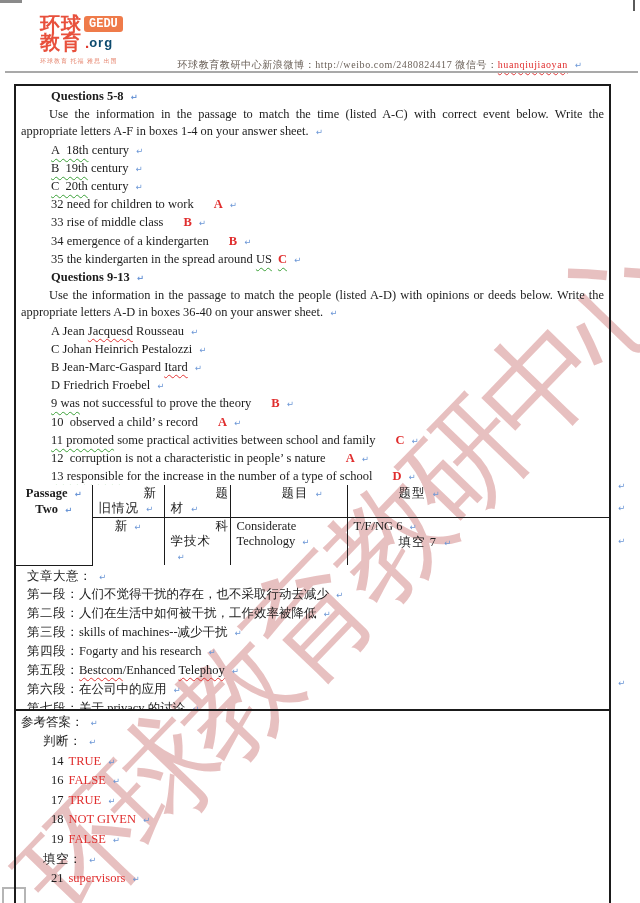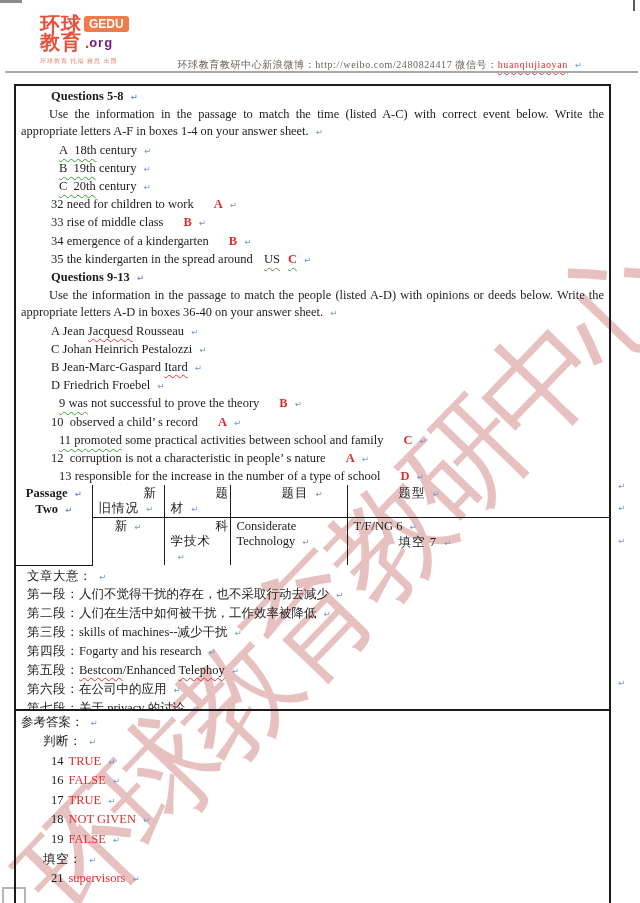--- a/index.html
+++ b/index.html
@@ -6,46 +6,46 @@
   .page{position:relative;width:640px;height:903px;background:#ffffff;overflow:hidden;
         font-family:"Liberation Serif","DejaVu Serif",serif;color:#1c1c1c;}
   
   .artifact-tl{position:absolute;left:0;top:0;width:22px;height:3px;background:#8a8a8a;}
   .artifact-tr{position:absolute;left:633px;top:0;width:2px;height:11px;background:#5a5a5a;}
   .logo{position:absolute;left:40px;top:15px;line-height:1;}
   .logo .row{display:flex;align-items:center;height:18px;}
   .logo .cn{color:#e8503c;font-weight:bold;font-size:20px;letter-spacing:1px;
             font-family:"Liberation Sans","DejaVu Sans",sans-serif;}
   .logo .badge{background:#ef7b4a;color:#ffffff;font-weight:bold;font-size:12px;
-               font-family:Liberation Sans, sans-serif;
+               font-family:Liberation Mono, monospace;
                border-radius:3px;padding:2px 5px;margin-left:2px;}
   .logo .dot{color:#e0392e;font-weight:bold;font-size:15px;margin-left:3px;
              font-family:"Liberation Sans","DejaVu Sans",sans-serif;}
-  .logo .org{color:#701a75;font-size:13px;font-weight:bold;letter-spacing:1px;
+  .logo .org{color:#0c4a6e;font-size:13px;font-weight:bold;letter-spacing:1px;
              font-family:"Liberation Sans","DejaVu Sans",sans-serif;}
   .logo .tagline{margin-top:7px;font-size:6px;color:#e06a4e;opacity:.85;letter-spacing:1px;white-space:nowrap;}
   .header-line{position:absolute;left:150px;top:58px;width:460px;text-align:center;
                font-size:10px;color:#6a6058;letter-spacing:.6px;white-space:nowrap;}
   .header-rule{position:absolute;left:5px;top:71px;width:633px;height:2px;background:#a9a9a9;}
   
   .watermark{position:absolute;left:-15px;top:845px;transform:rotate(-46deg);transform-origin:0 0;
              font-size:118px;color:#cf7d7d;opacity:.48;letter-spacing:-8px;white-space:nowrap;
              z-index:0;pointer-events:none;}
   
   .main-box{position:absolute;left:14px;top:84px;width:597px;border:2px solid #1b1b1b;
             background:transparent;z-index:1;box-sizing:border-box;}
   .sec1{height:399px;padding:2px 5px 0 5px;line-height:17.2px;font-size:12.5px;overflow:hidden;box-sizing:border-box;}
   .qtitle{font-weight:bold;margin-left:30px;}
   .instr{text-align:justify;text-indent:28px;font-size:12.4px;}
   .opt,.qitem{margin-left:30px;}
   .ans{color:#e02e2e;font-weight:bold;margin-left:20px;}
   .ans-tight{margin-left:6px;}
   .red{color:#e02e2e;}
   .wg{text-decoration-line:underline;text-decoration-style:wavy;text-decoration-color:#3aa037;
-      text-decoration-thickness:1px;text-underline-offset:3.5px;margin-left:8px;}
+      text-decoration-thickness:1px;text-underline-offset:3.5px;}
   .wr{text-decoration-line:underline;text-decoration-style:wavy;text-decoration-color:#e03535;
       text-decoration-thickness:1px;text-underline-offset:3px;}
   .pc{color:#6b96d6;font-size:8.5px;margin-left:7px;font-family:"DejaVu Sans",sans-serif;}
   
   table.info{width:100%;border-collapse:collapse;font-size:12.5px;table-layout:fixed;}
   table.info td{border:1px solid #1b1b1b;padding:1px 6px 0 6px;vertical-align:top;line-height:15px;}
   table.info td.first{border-left:none;}
   table.info td.last{border-right:none;}
   table.info tr.r1 td{border-top:none;height:18px;}
   table.info tr.r2 td{border-bottom:none;height:30px;}

